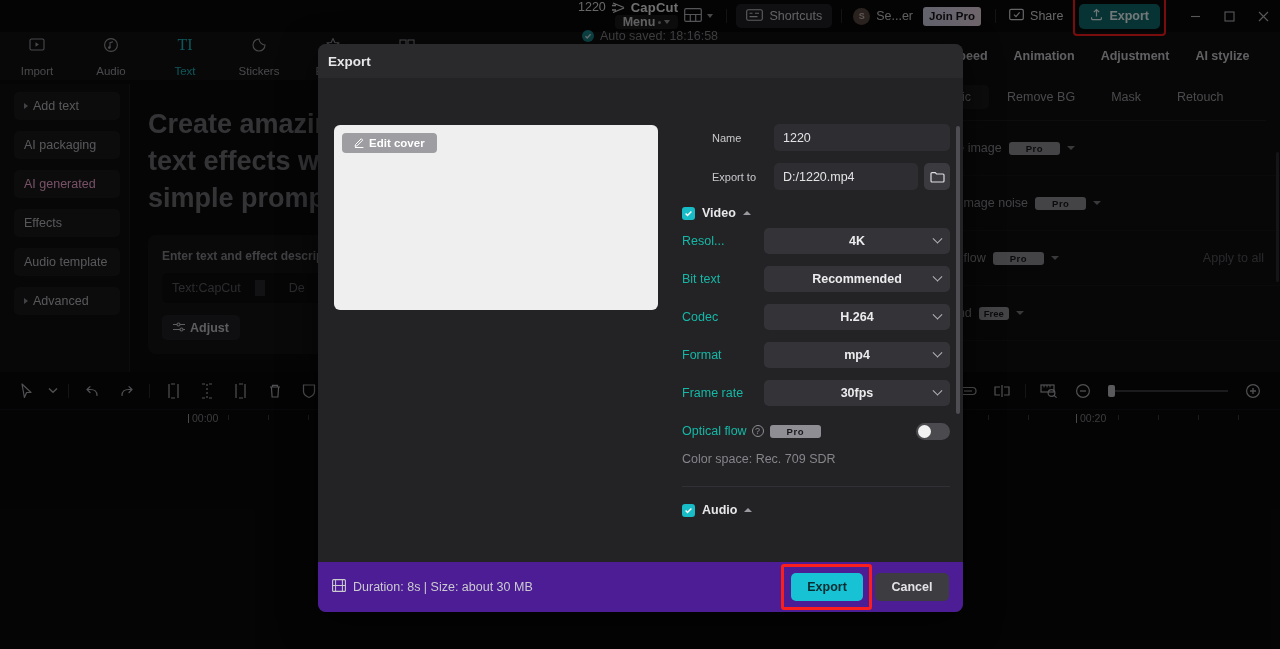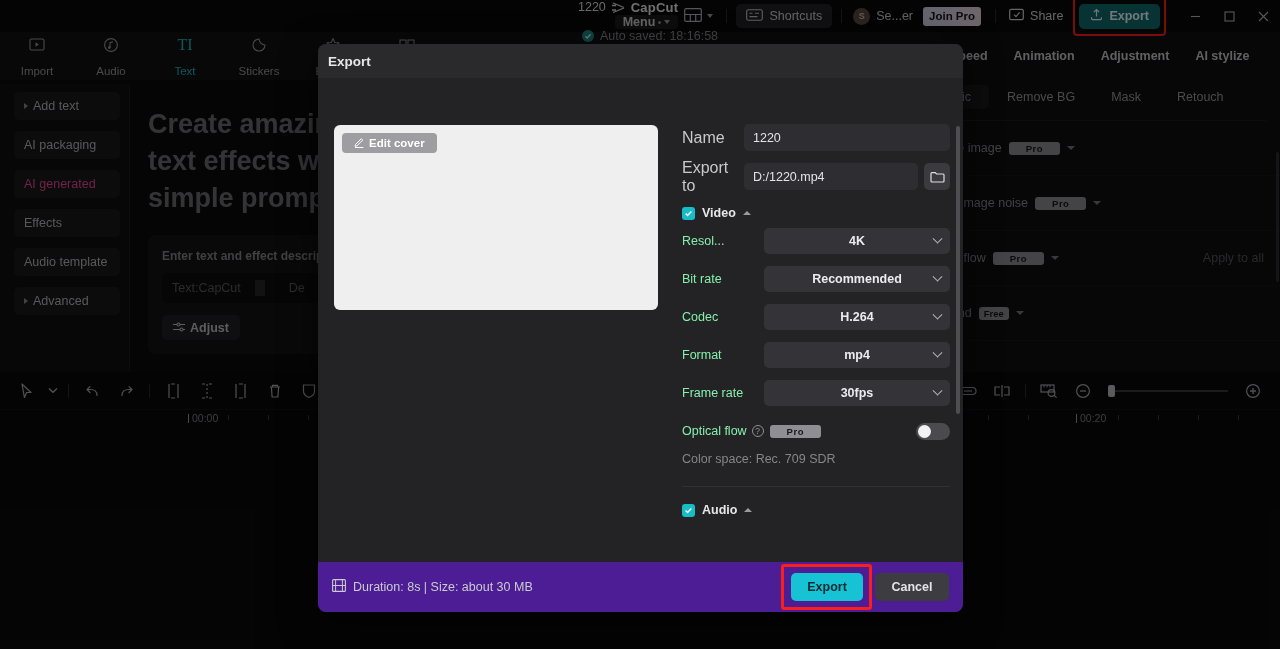--- a/index.html
+++ b/index.html
@@ -67,21 +67,21 @@
   .lp-tabs { position: absolute; top: 32px; left: 0; width: 940px; height: 48px; background: #111113; display: flex; align-items: center; padding-left: 14px; gap: 28px; }
   .lp-tab { display: flex; flex-direction: column; align-items: center; gap: 11px; width: 46px; color: #9a9a9f; font-size: 11.5px; }
   .lp-tab.active { color: #1fb6bd; }
   .lp-tab .ic { height: 18px; display: flex; align-items: center; justify-content: center; }
   .side-list { position: absolute; top: 84px; left: 0; width: 130px; height: 288px; background: #0f0f11; padding: 8px 10px 0 14px; }
   .side-item {
     height: 28px; border-radius: 5px; background: #191a1c;
     margin-bottom: 11px; display: flex; align-items: center;
     padding-left: 10px; font-size: 12.5px; color: #b9b9bd;
   }
-  .side-item.accent { color: #ec4899; }
+  .side-item.accent { color: #f9a8d4; }
   .side-item .tri { width: 0; height: 0; border-top: 3.5px solid transparent; border-bottom: 3.5px solid transparent; border-left: 4.5px solid #8b8b90; margin-right: 5px; }
   .side-sep { position: absolute; top: 84px; left: 129px; width: 1px; height: 288px; background: #1b1b1e; }
 
   
   .preview { position: absolute; top: 80px; left: 130px; width: 810px; height: 292px; background: #0c0c0e; overflow: hidden; }
   .pv-head { padding: 26px 0 0 18px; font-size: 27px; line-height: 37px; font-weight: 700; color: #6e6e73; }
   .pv-card { margin: 18px 0 0 18px; width: 470px; border-radius: 8px; background: #141416; padding: 14px 14px 14px 14px; }
   .pv-card-lbl { font-size: 12px; color: #86868b; font-weight: 600; }
   .pv-input { margin-top: 10px; height: 30px; border-radius: 5px; background: #0e0e10; display: flex; align-items: center; font-size: 12.5px; color: #5c5c61; }
   .pv-input span { padding-left: 10px; }
@@ -124,29 +124,29 @@
     background: #232326; border-radius: 8px;
     box-shadow: 0 10px 36px rgba(0,0,0,.6);
     overflow: hidden;
   }
   .dlg-title { height: 34px; display: flex; align-items: center; padding-left: 10px; font-size: 13.5px; font-weight: 700; color: #e7e7ea; background: #2a2a2d; }
   .dlg-body { position: relative; height: 498px; background: #232326; }
   .cover-box { position: absolute; left: 16px; top: 47px; width: 324px; height: 185px; background: #efefef; border-radius: 6px; }
   .edit-cover { position: absolute; left: 8px; top: 8px; height: 20px; padding: 0 12px; border-radius: 4px; background: #9d9da2; color: #ffffff; font-size: 11.5px; font-weight: 700; display: flex; align-items: center; gap: 4px; }
   .form { position: absolute; left: 364px; top: 46px; width: 268px; }
   .frow { display: flex; align-items: center; height: 27px; margin-bottom: 12px; }
-  .flabel { width: 62px; font-size: 16px; color: #c9c9cd; }
+  .flabel { width: 62px; font-size: 11px; color: #c9c9cd; margin-left: 30px; }
   .ftext { flex: 1; height: 27px; border-radius: 5px; background: #2e2e32; display: flex; align-items: center; padding-left: 9px; font-size: 12.5px; color: #e3e3e6; }
   .folder-btn { margin-left: 6px; width: 26px; height: 27px; border-radius: 5px; background: #3a3a3f; display: flex; align-items: center; justify-content: center; }
   .sect-head { display: flex; align-items: center; gap: 7px; margin: 16px 0 8px 0; }
   .cbx { width: 13px; height: 13px; border-radius: 3px; background: #18bcc6; display: flex; align-items: center; justify-content: center; }
   .sect-name { font-size: 12.5px; font-weight: 700; color: #e7e7ea; }
   .caret-up { width: 0; height: 0; border-left: 4px solid transparent; border-right: 4px solid transparent; border-bottom: 4.5px solid #9a9a9f; }
   .srow { display: flex; align-items: center; height: 26px; margin-bottom: 12px; }
-  .slabel { width: 82px; font-size: 12.5px; color: #86efac; }
+  .slabel { width: 82px; font-size: 12.5px; color: #14b8a6; }
   .sel-box { flex: 1; height: 26px; border-radius: 5px; background: #343438; display: flex; align-items: center; justify-content: center; position: relative; font-size: 12.5px; font-weight: 700; color: #ececef; }
   .sel-caret { position: absolute; right: 9px; width: 7px; height: 7px; border-right: 1.6px solid #b9b9be; border-bottom: 1.6px solid #b9b9be; transform: rotate(45deg) translate(-2px,-2px); }
   .toggle { margin-left: auto; width: 34px; height: 17px; border-radius: 9px; background: #4a4a4f; position: relative; }
   .toggle .knob { position: absolute; left: 2px; top: 2px; width: 13px; height: 13px; border-radius: 50%; background: #f2f2f3; }
   .hint-q { width: 12px; height: 12px; border-radius: 50%; border: 1px solid #8e8e93; color: #8e8e93; font-size: 9px; display: flex; align-items: center; justify-content: center; }
   .cspace { font-size: 12.5px; color: #85858a; margin-top: 6px; }
   .form-hr { height: 1px; background: #313135; margin: 20px 0 0 0; }
   .form-scroll { position: absolute; right: -10px; top: 2px; width: 4px; height: 288px; border-radius: 2px; background: #4d4d52; }
   .dlg-foot { position: absolute; left: 0; bottom: 0; width: 645px; height: 50px; background: #4c1d95; display: flex; align-items: center; padding: 0 14px; }
   .dur { display: flex; align-items: center; gap: 7px; font-size: 12.5px; color: #cbcbcf; }
@@ -574,21 +574,21 @@
         </div>
 
         <div class="srow">
           <span class="slabel">Resol...</span>
           <span class="sel-box">
             <span>4K</span>
             <i class="sel-caret"></i>
           </span>
         </div>
         <div class="srow">
-          <span class="slabel">Bit rate</span>
+          <span class="slabel">Bit text</span>
           <span class="sel-box">
             <span>Recommended</span>
             <i class="sel-caret"></i>
           </span>
         </div>
         <div class="srow">
           <span class="slabel">Codec</span>
           <span class="sel-box">
             <span>H.264</span>
             <i class="sel-caret"></i>

